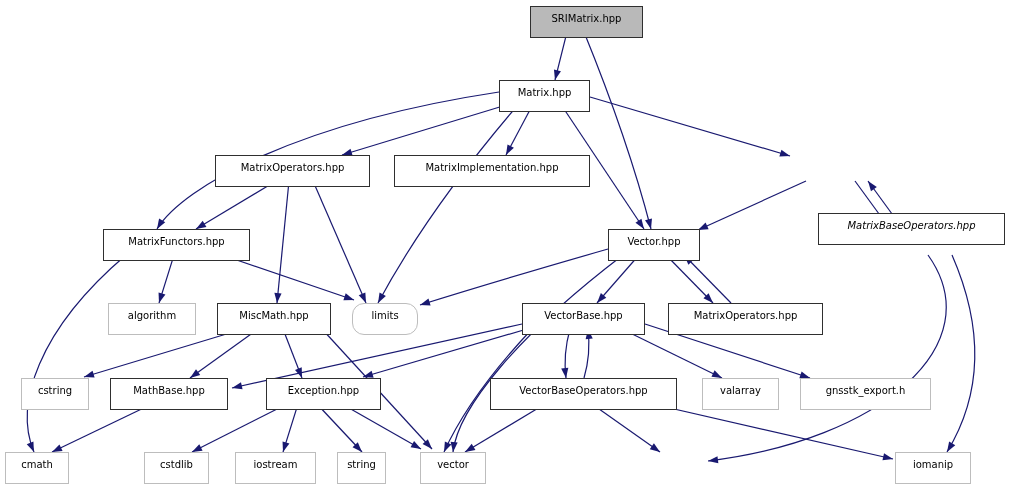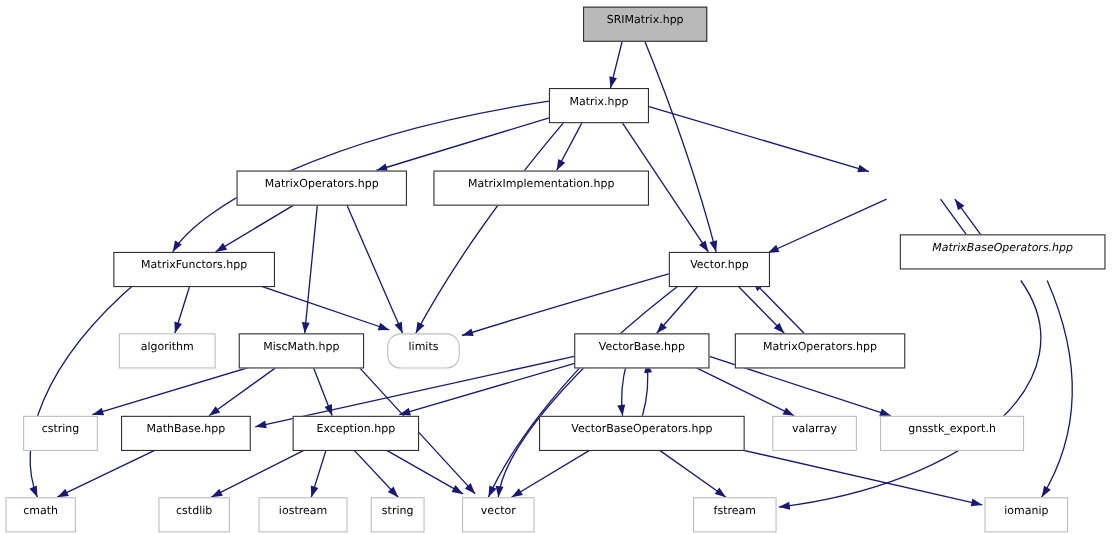--- a/index.html
+++ b/index.html
@@ -141,15 +141,14 @@
     <div class="node project" style="left: 110px; top: 378px; width: 118px;">MathBase.hpp</div>
     <div class="node project" style="left: 266px; top: 378px; width: 115px;">Exception.hpp</div>
     <div class="node project" style="left: 490px; top: 378px; width: 187px;">VectorBaseOperators.hpp</div>
     <div class="node system" style="left: 702px; top: 378px; width: 77px;">valarray</div>
     <div class="node system" style="left: 800px; top: 378px; width: 131px;">gnsstk_export.h</div>
     <div class="node system" style="left: 5px; top: 452px; width: 64px;">cmath</div>
     <div class="node system" style="left: 144px; top: 452px; width: 65px;">cstdlib</div>
     <div class="node system" style="left: 235px; top: 452px; width: 81px;">iostream</div>
     <div class="node system" style="left: 337px; top: 452px; width: 49px;">string</div>
     <div class="node system" style="left: 420px; top: 452px; width: 66px;">vector</div>
-    <div class="node system" style="left: 630px; top: 452px; width: 76px;">fstream</div>
     <div class="node system" style="left: 895px; top: 452px; width: 76px;">iomanip</div>
   </div>
 
 </body></html>

